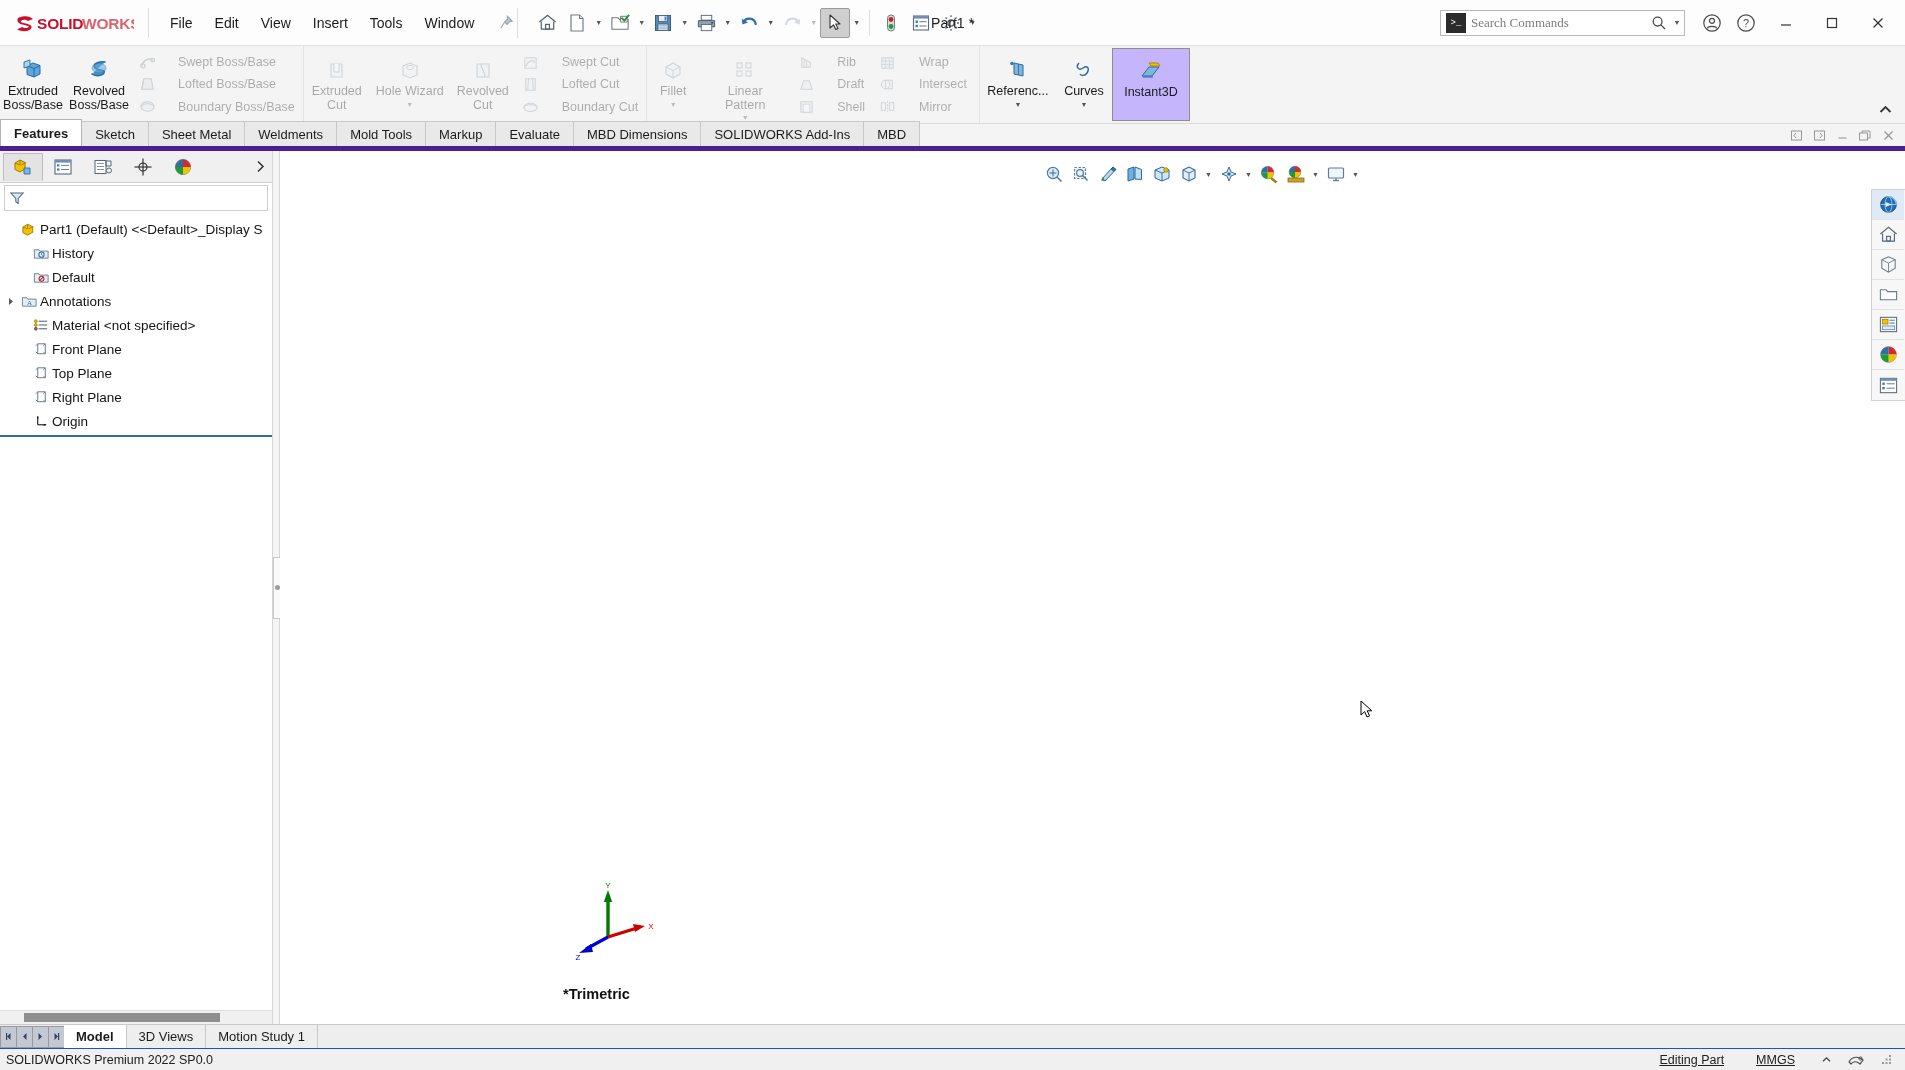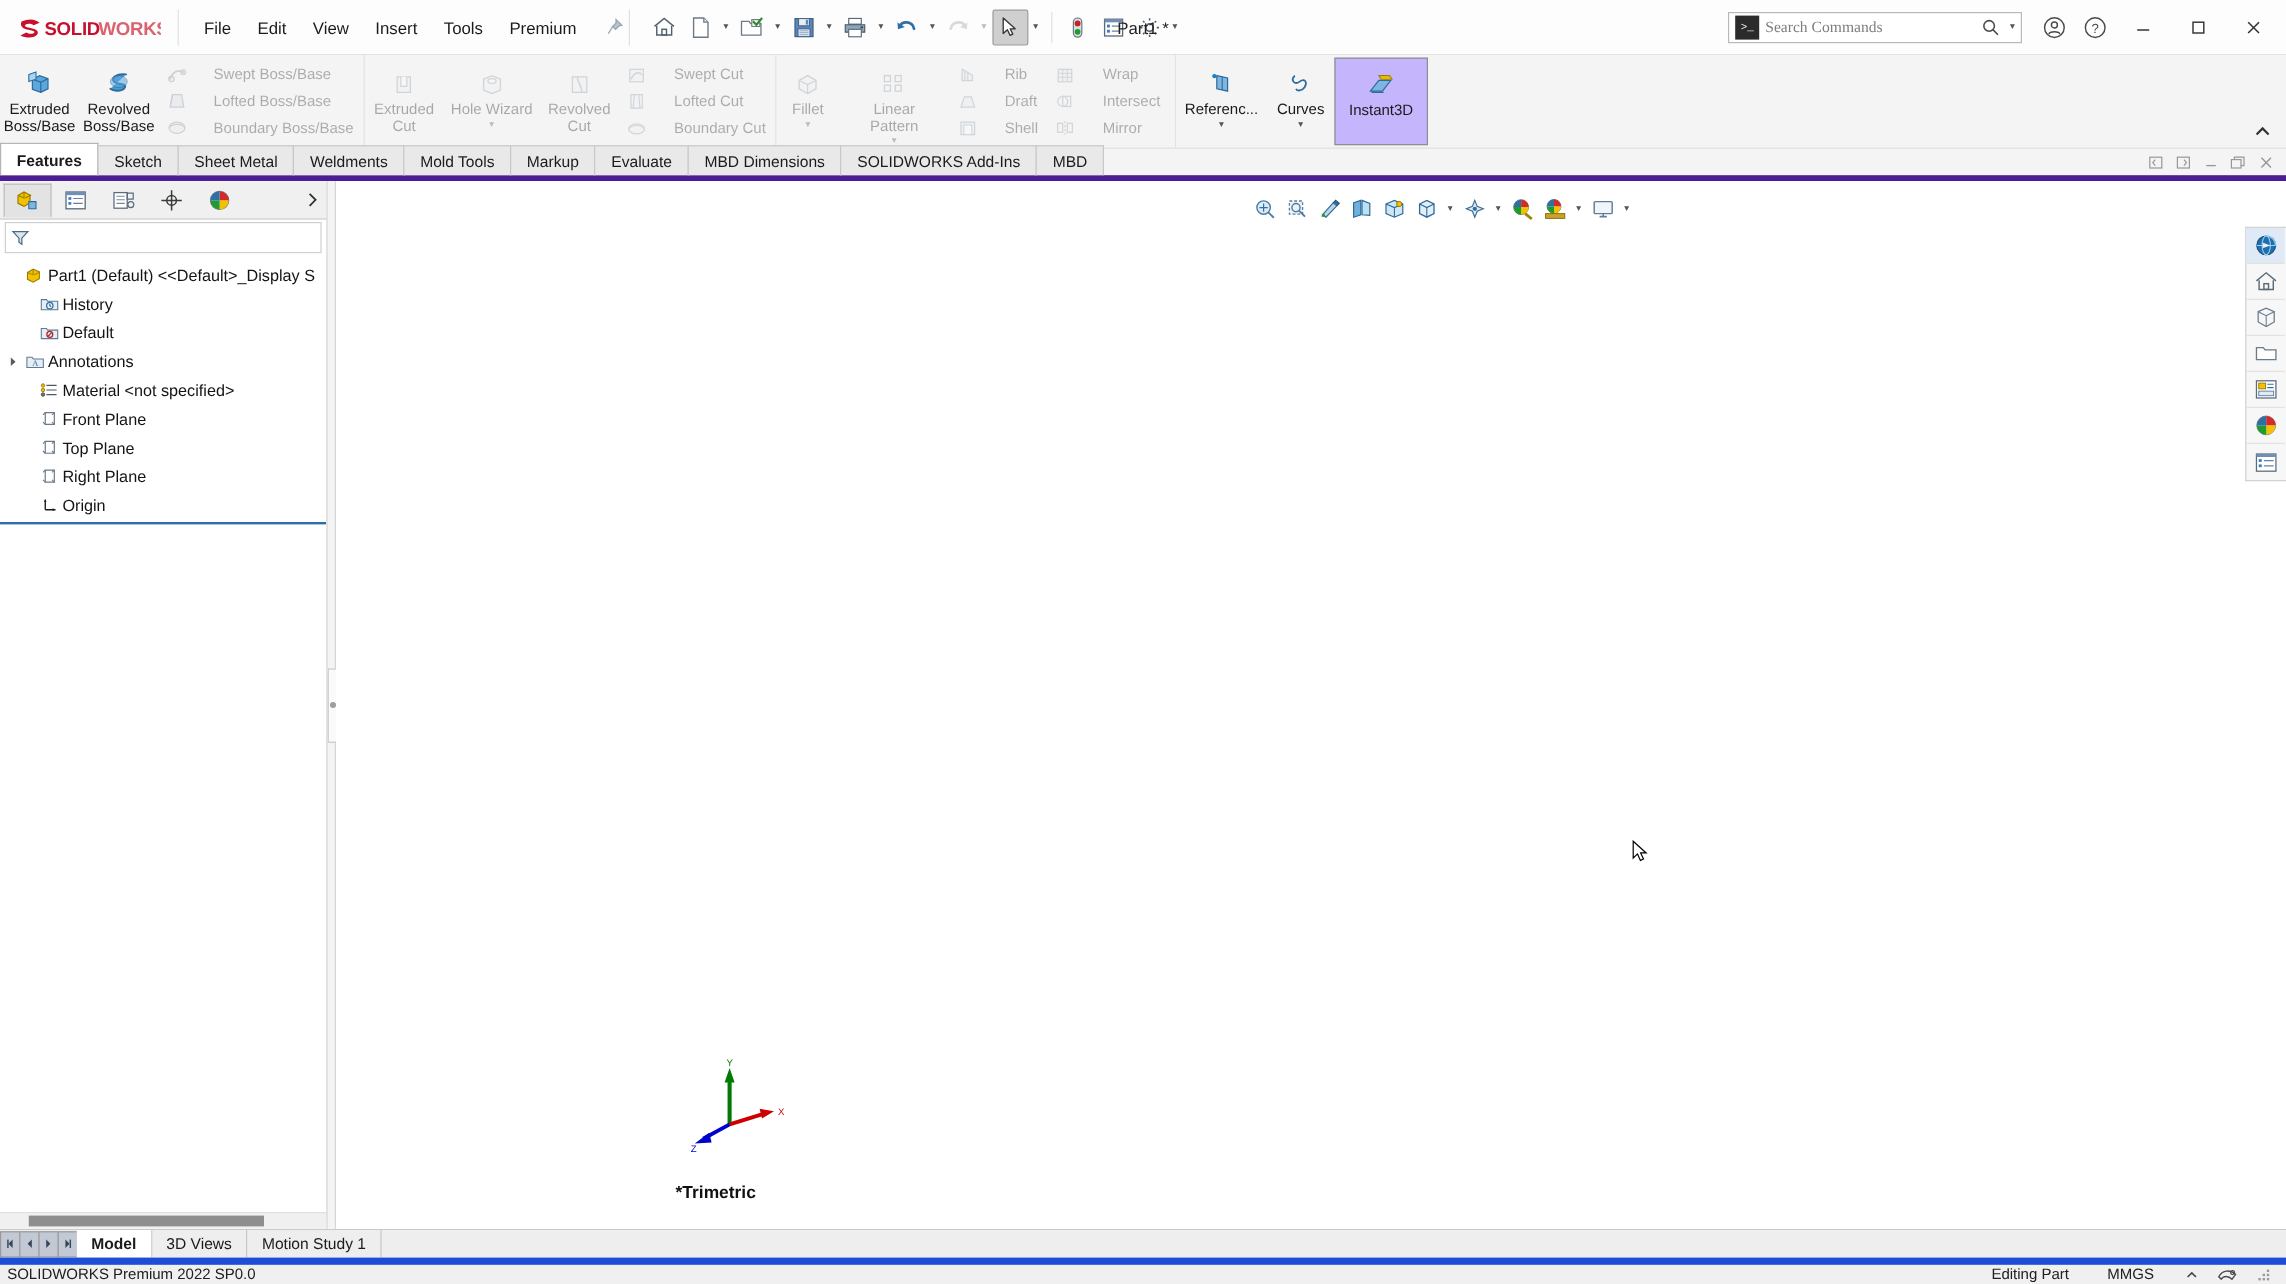--- a/index.html
+++ b/index.html
@@ -201,24 +201,24 @@
     display:flex; align-items:center; justify-content:center; margin-right:-1px;
   }
   .dtab {
     padding:0 12px; display:flex; align-items:center; font-size:13px;
     border-right:1px solid #c9c9c9; color:#1b1b1b; cursor:default;
   }
   .dtab.active { background:#fff; font-weight:bold; }
 
   
   .statusbar {
-    height:22px; min-height:22px; background:#f0f0f0; border-top:6px solid #1d4ed8;
+    height:22px; min-height:22px; background:#f0f0f0; border-top:1px solid #1d4ed8;
     display:flex; align-items:center; font-size:12.5px; color:#202020; padding:0 6px;
   }
-  .sb-right { margin-left:auto; display:flex; align-items:center; gap:4px; }
+  .sb-right { margin-left:auto; display:flex; align-items:center; gap:4px;text-decoration:underline; }
   .sb-cell { padding:0 14px; }
   .sb-icon { width:26px; display:flex; align-items:center; justify-content:center; }
 
   .cursor-arrow { position:absolute; left:1080px; top:549px; pointer-events:none; }
 </style>
 </head>
 <body>
 
 <div class="app">
 
@@ -233,21 +233,21 @@
     </div>
 
     <div class="menu-sep"></div>
 
     <div class="menubar">
       <div class="menu-item">File</div>
       <div class="menu-item">Edit</div>
       <div class="menu-item">View</div>
       <div class="menu-item">Insert</div>
       <div class="menu-item">Tools</div>
-      <div class="menu-item">Premium</div>
+      <div class="menu-item">Window</div>
       <div class="pin-icon">
         <svg width="15" height="15" viewBox="0 0 16 16">
             <g stroke="#6b7b8c" stroke-width="1.3" fill="#9aa9b8">
               <path d="M9 1.5 L14 6.5 L11.5 7 L8.5 10 L6 7.5 L9 4.5 Z"></path>
               <line x1="6" y1="7.5" x2="2" y2="14" stroke-width="1.2"></line>
             </g>
           </svg>
       </div>
     </div>
 

